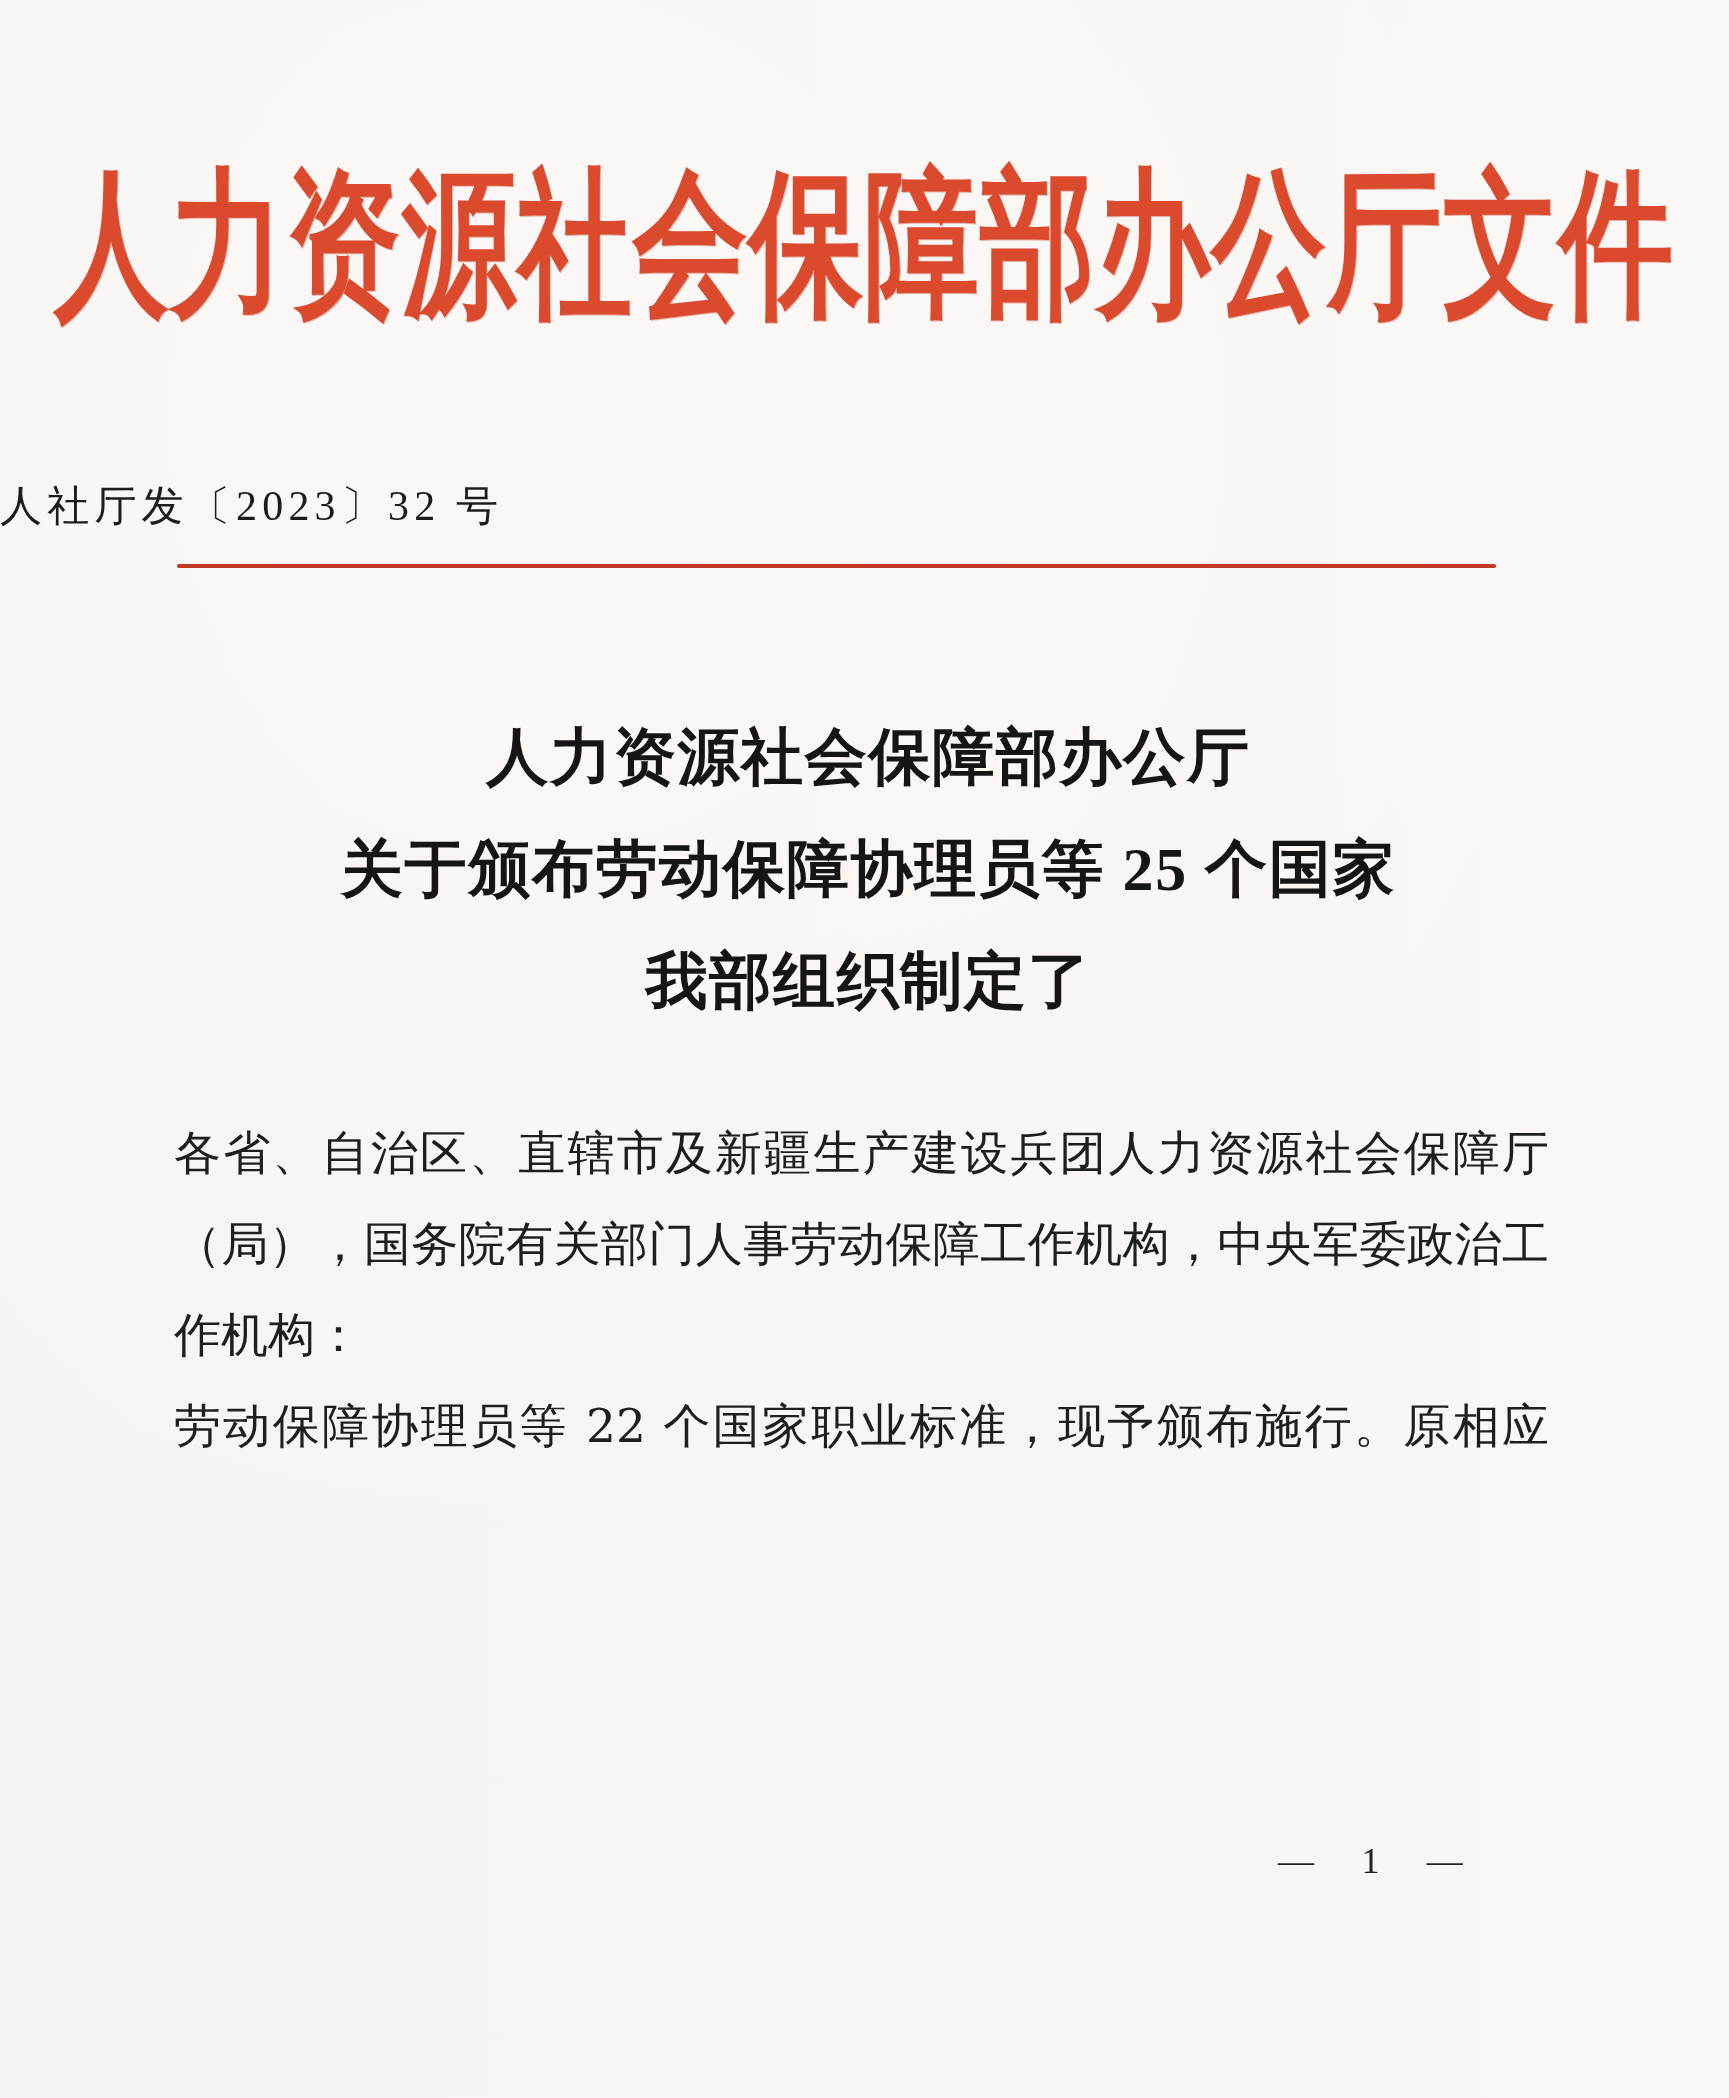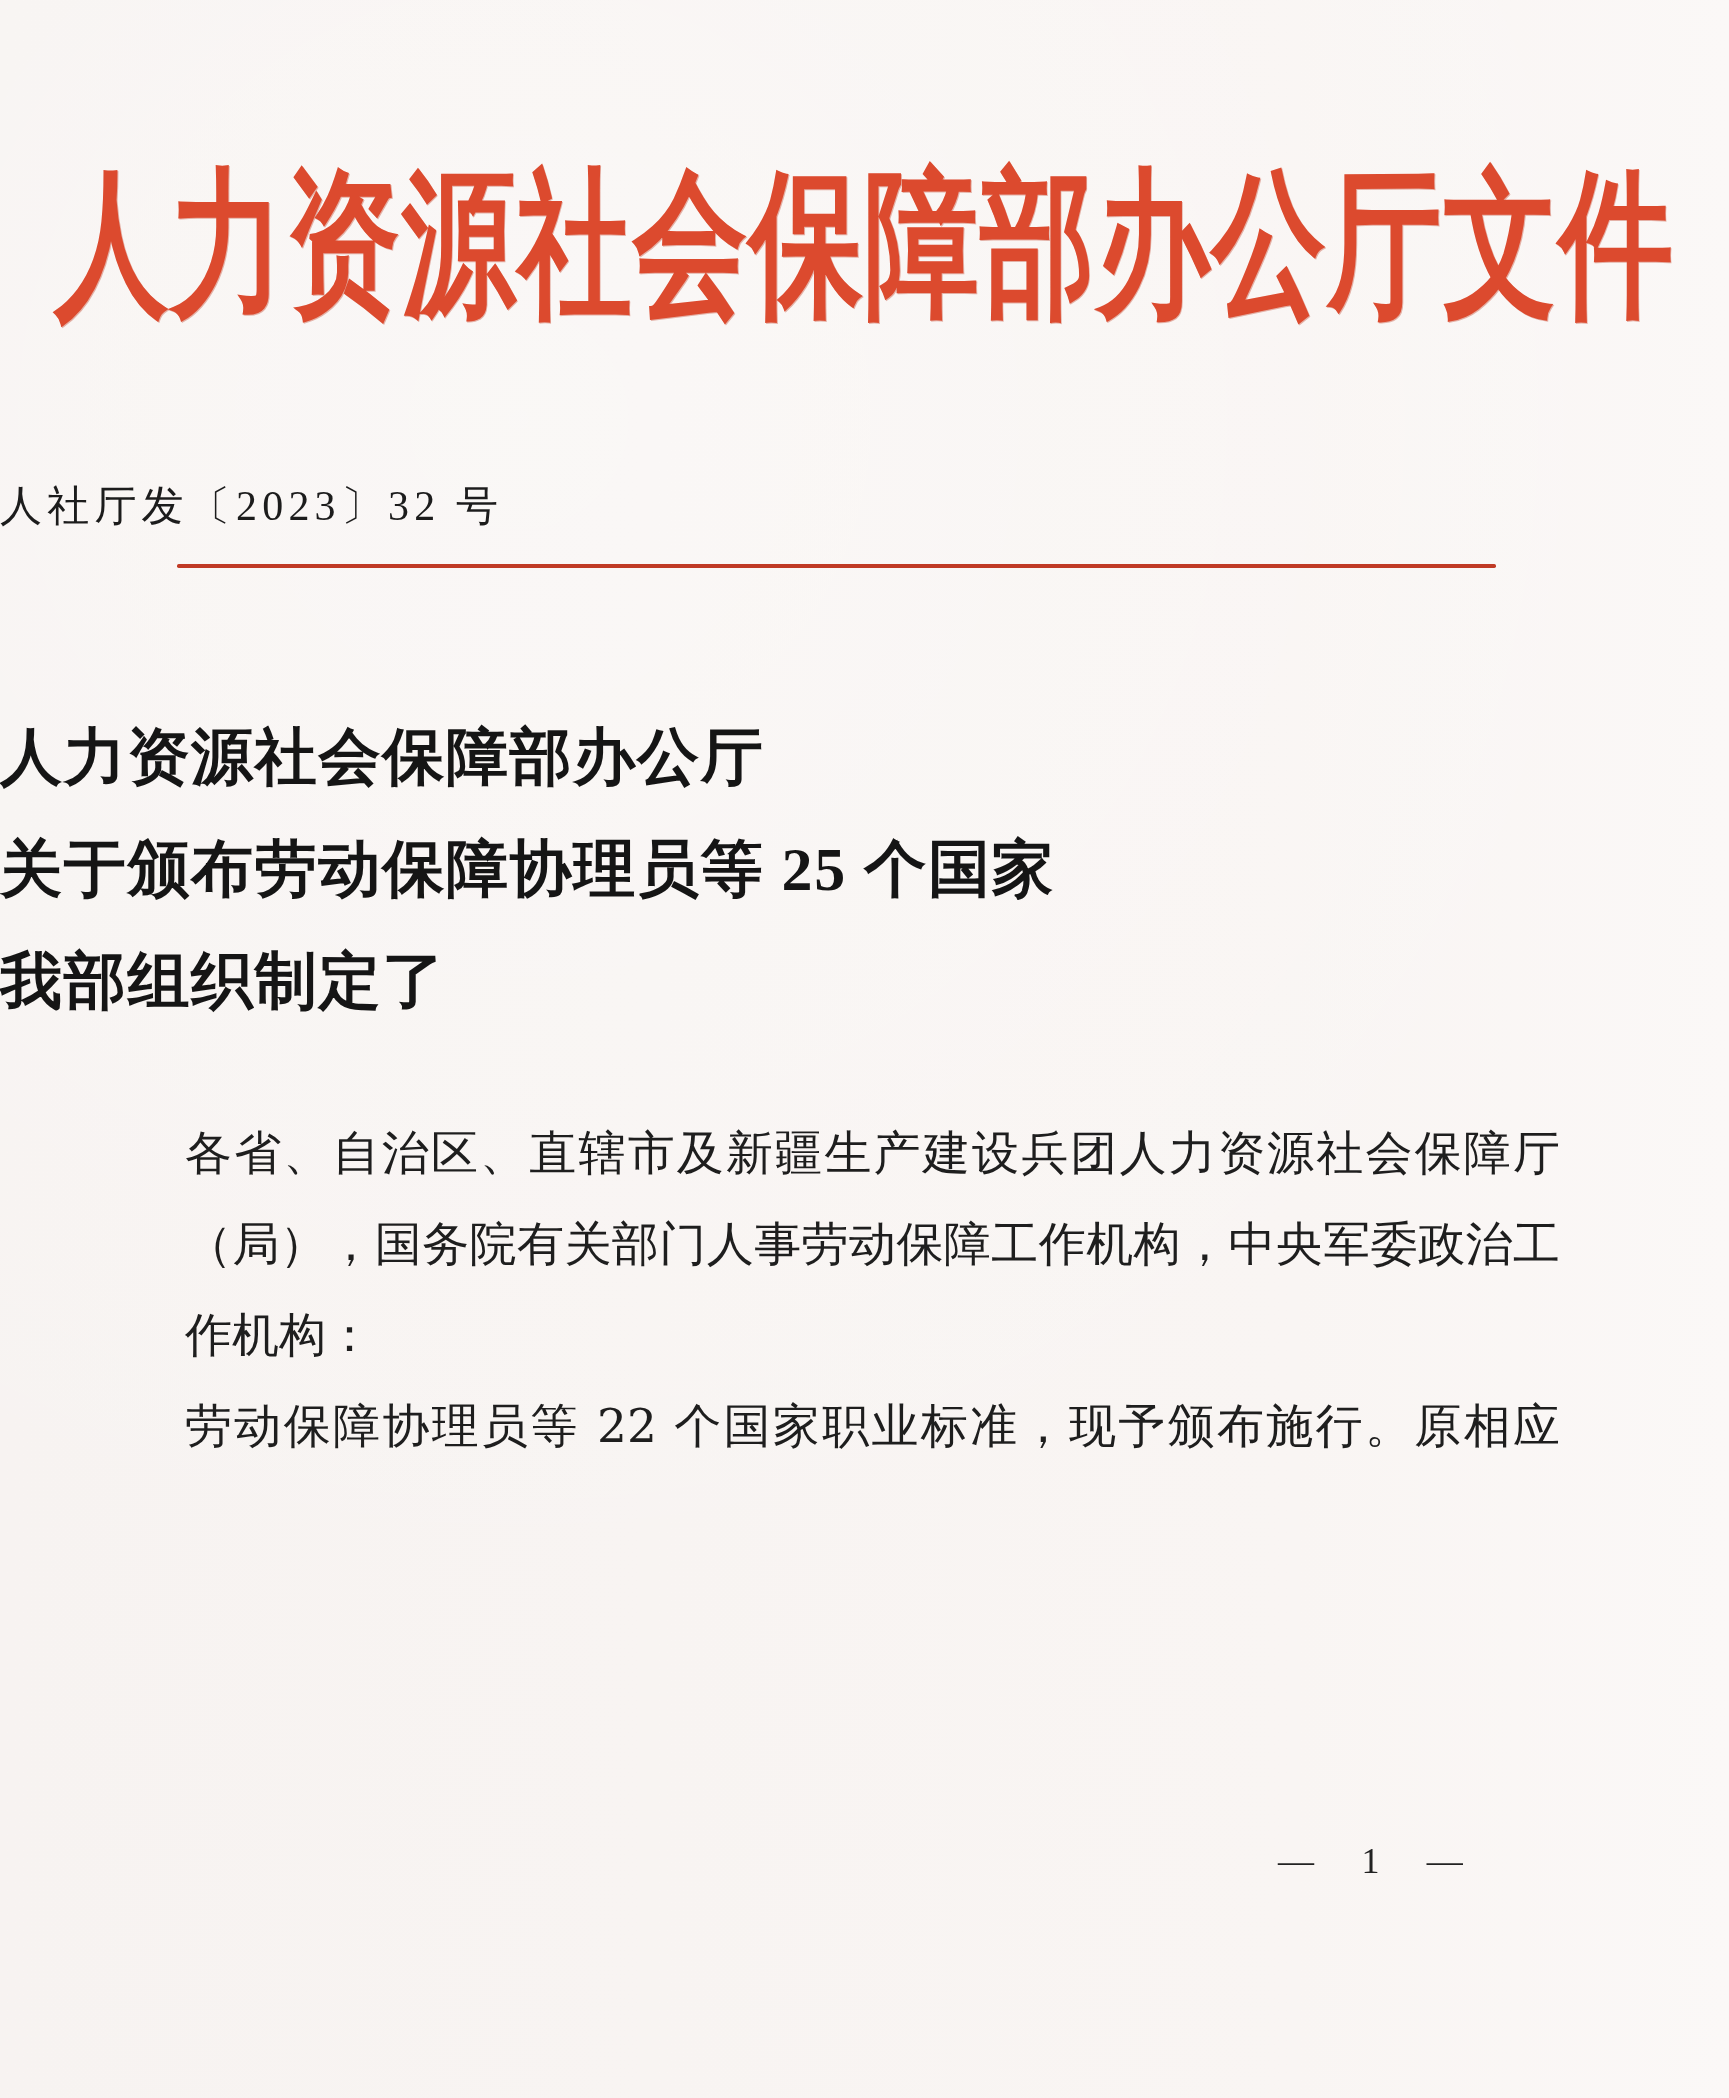--- a/index.html
+++ b/index.html
@@ -53,30 +53,32 @@
     width: 1319px;
     height: 3.5px;
     background: #c03a25;
     border-radius: 1.7px;
   }
   .title-block {
     position: absolute;
     top: 701px;
     left: 0;
     width: 1729px;
+    text-align: center;
     font-weight: bold;
     font-size: 62px;
     line-height: 112px;
     color: #151515;
     letter-spacing: 1.7px;
+    padding-left: 8px;
   }
   .body-block {
     position: absolute;
     top: 1107px;
-    left: 185px;
+    left: 174px;
     width: 1375px;
     font-size: 47px;
     line-height: 91px;
     color: #1e1e1e;
     font-family: "DejaVu Serif", "Liberation Serif", serif;
   }
   .body-line { white-space: nowrap; }
   .body-line.fill {
     white-space: normal;
     text-align: justify;

